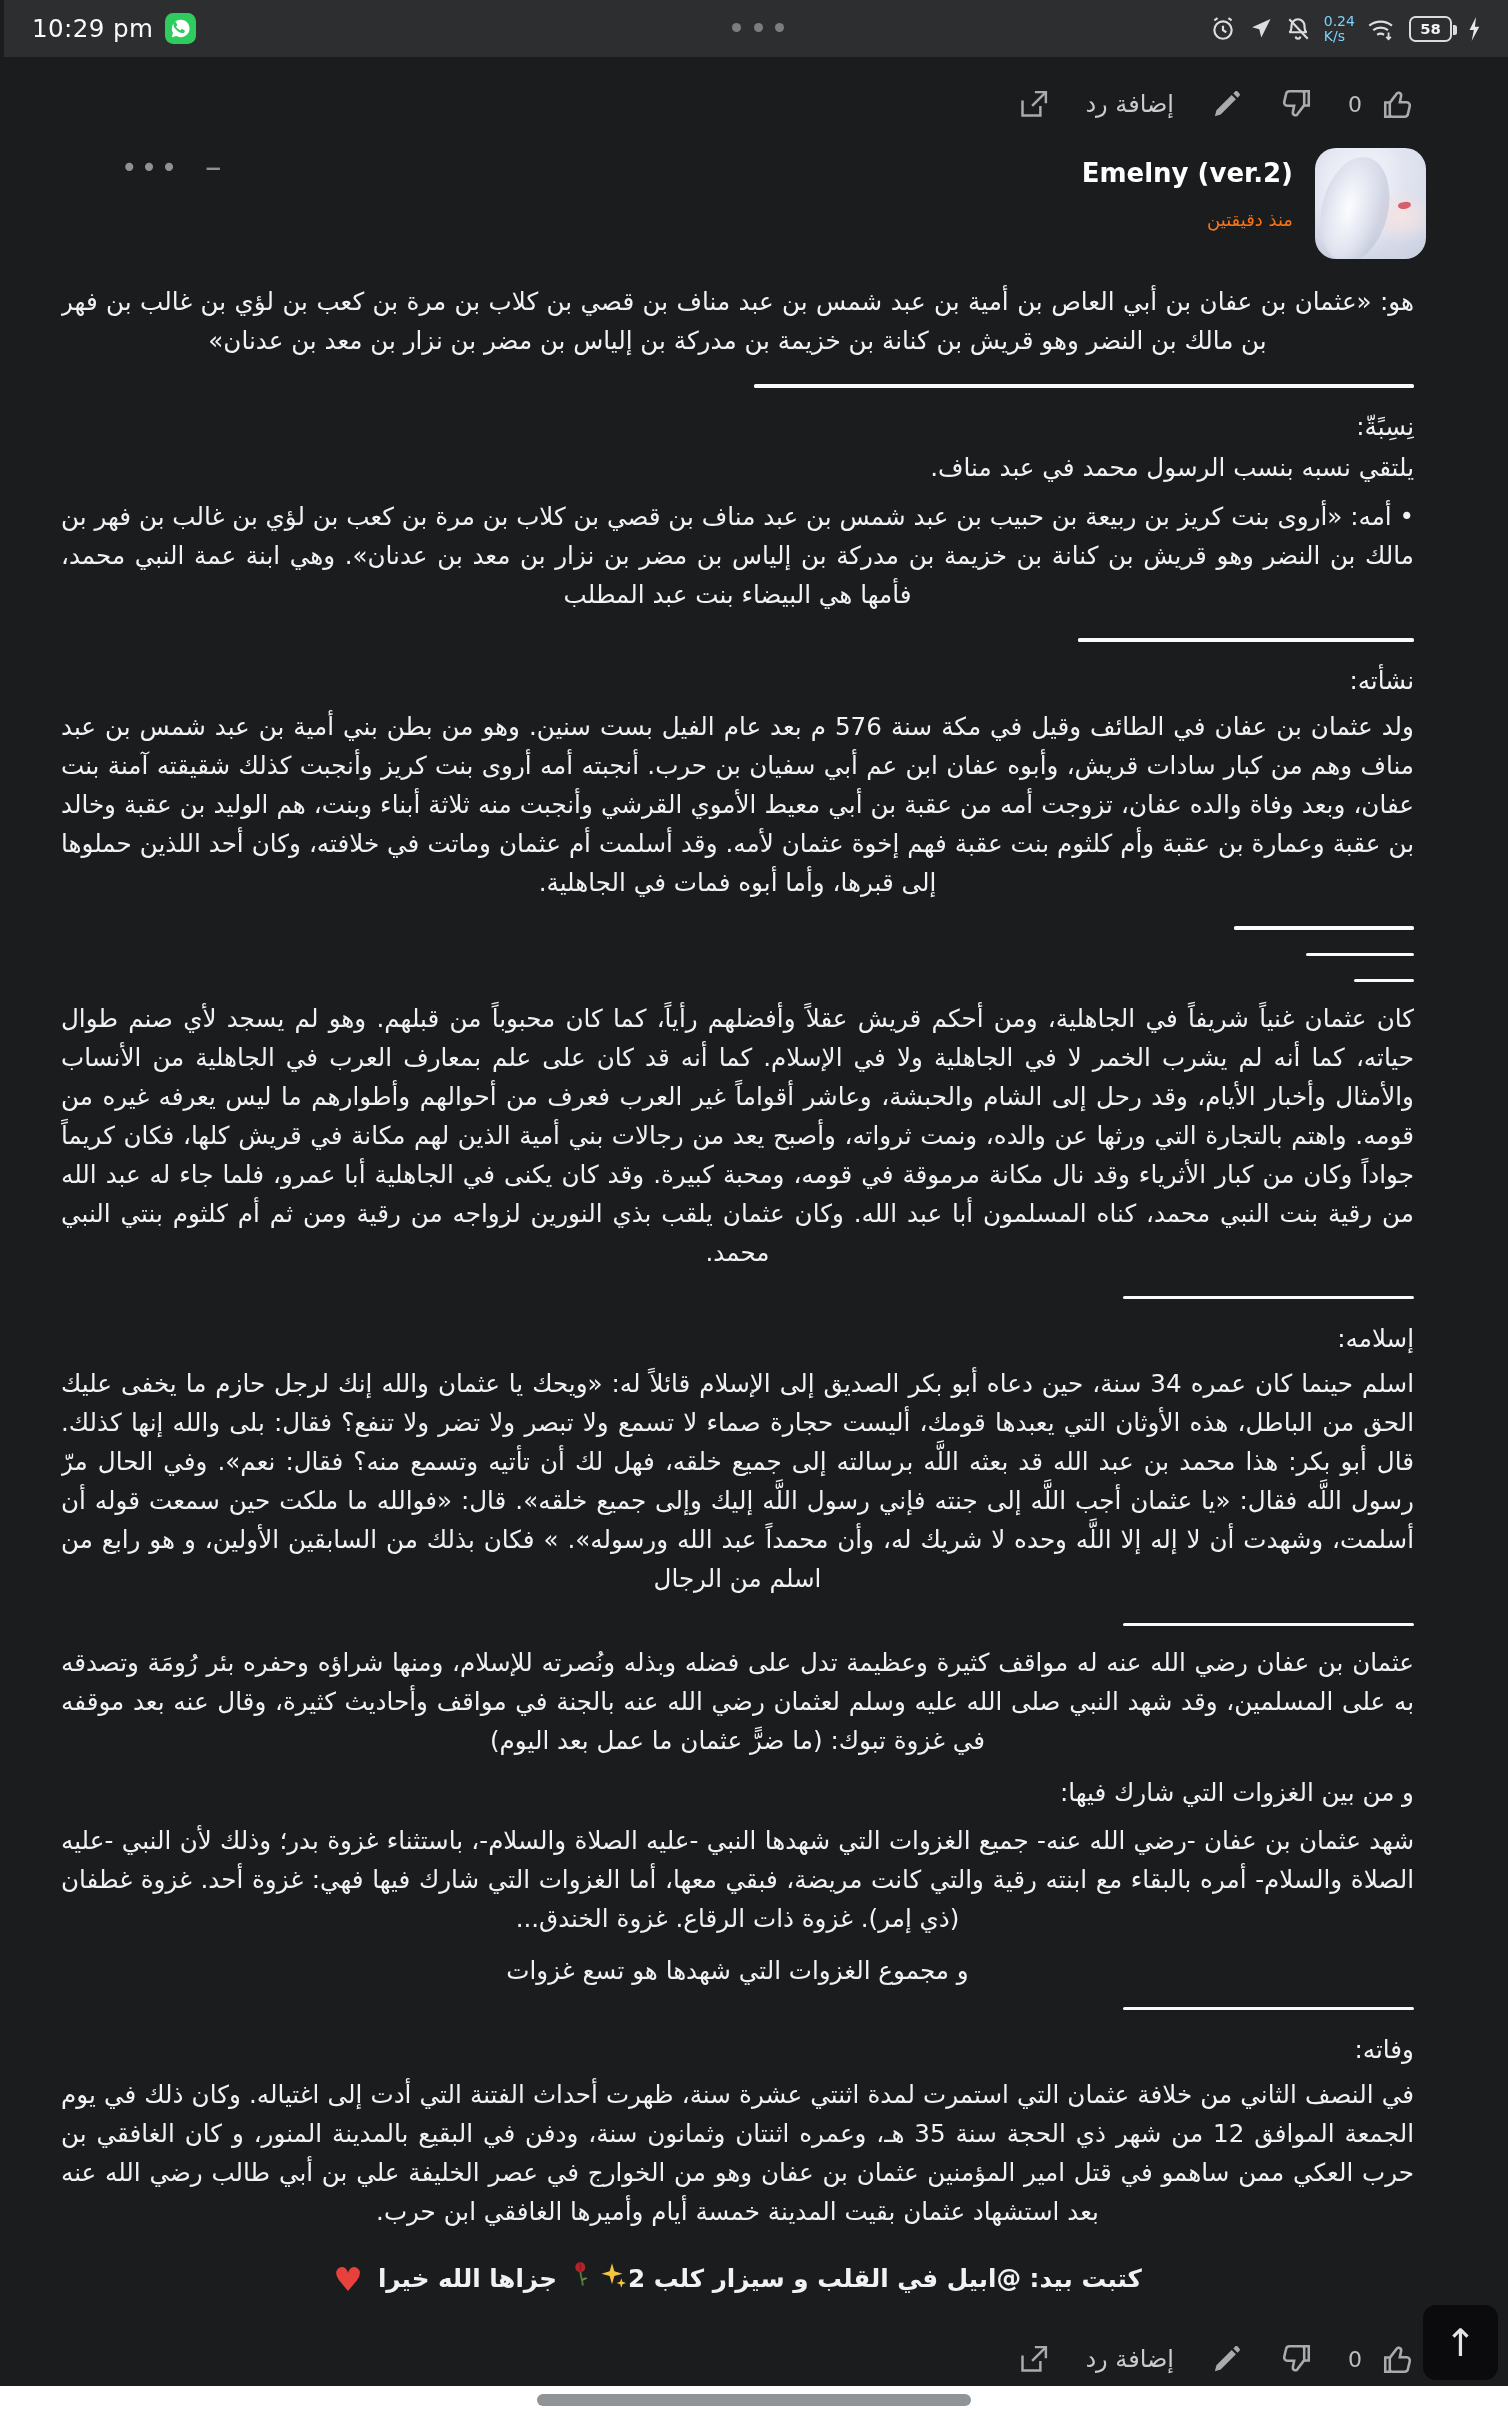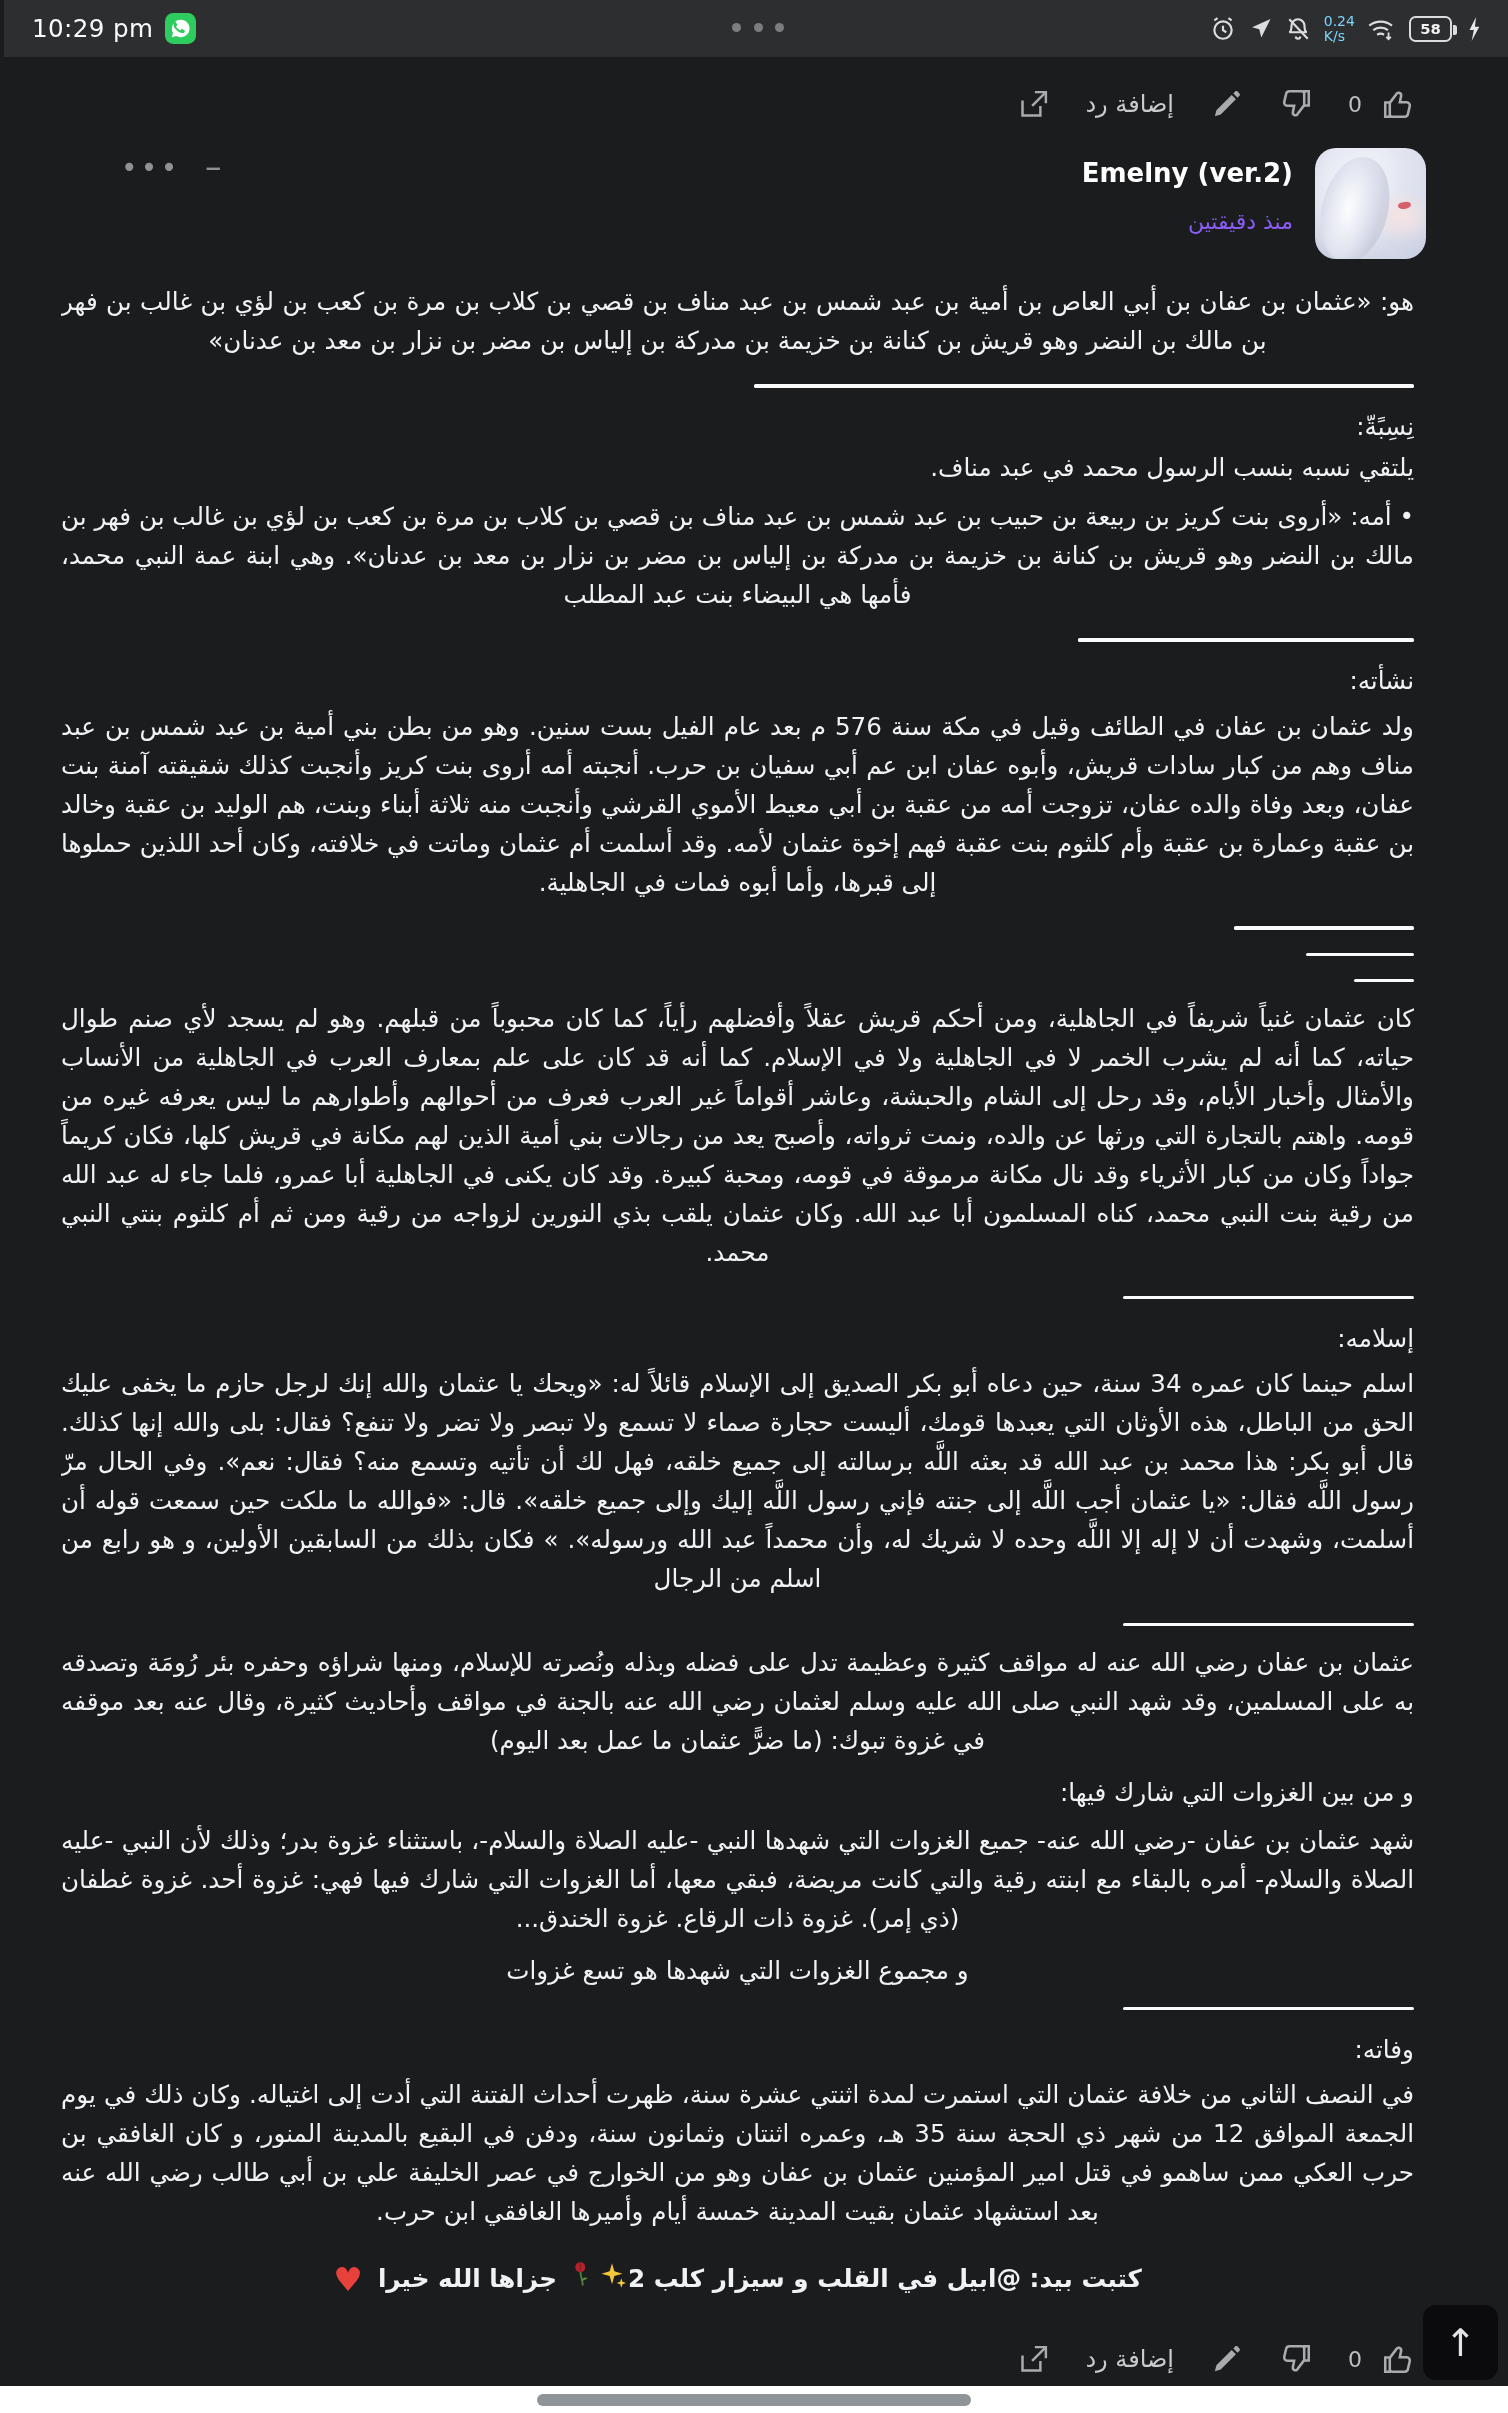--- a/index.html
+++ b/index.html
@@ -55,21 +55,21 @@
       radial-gradient(98px 123px at 55% 20%, #eceef6 0%, #d9ddeb 55%, #c2c8dc 100%);
     overflow:hidden;
   }
   .avatar:before { content:""; position:absolute; left:6.6px; top:8.2px; width:66px; height:107px;
       background:radial-gradient(33px 74px at 40% 50%, #fdfdff 0%, #e2e5f0 60%, rgba(190,196,214,.6) 100%);
       border-radius:50%; transform:rotate(14deg); }
   .avatar:after { content:""; position:absolute; right:14.8px; top:54px; width:13px; height:7.4px;
       background:#d6606a; border-radius:50% 50% 60% 60%; transform:rotate(-8deg); }
   .ph-meta { position:absolute; right:215px; top:11.5px; text-align:right; direction:rtl; }
   .ph-author { font-size:26px; font-weight:bold; color:#ffffff; direction:ltr; }
-  .ph-time { margin-top:21px; font-size:22px; color:#8b5cf6; }
+  .ph-time { margin-top:21px; font-size:18px; color:#f97316; }
   .ph-controls { position:absolute; left:121px; top:4.9px; display:flex; align-items:center; gap:24.6px; color:#8f9193; }
   .dots-ico { font-size:28px; letter-spacing:3.3px; cursor:pointer; }
   .dash-ico { font-size:33px; cursor:pointer; line-height:16.4px; }
   
   .post-body {
     position:absolute; top:277px; right:94px; width:1353px; height:2050px;
     direction:rtl; color:#f1f2f3; font-size:24.6px; line-height:39px;
     display:flex; flex-direction:column; overflow:hidden;
   }
   .post-body .p { text-align:justify; text-align-last:center; margin:4.9px 0 13px; }

